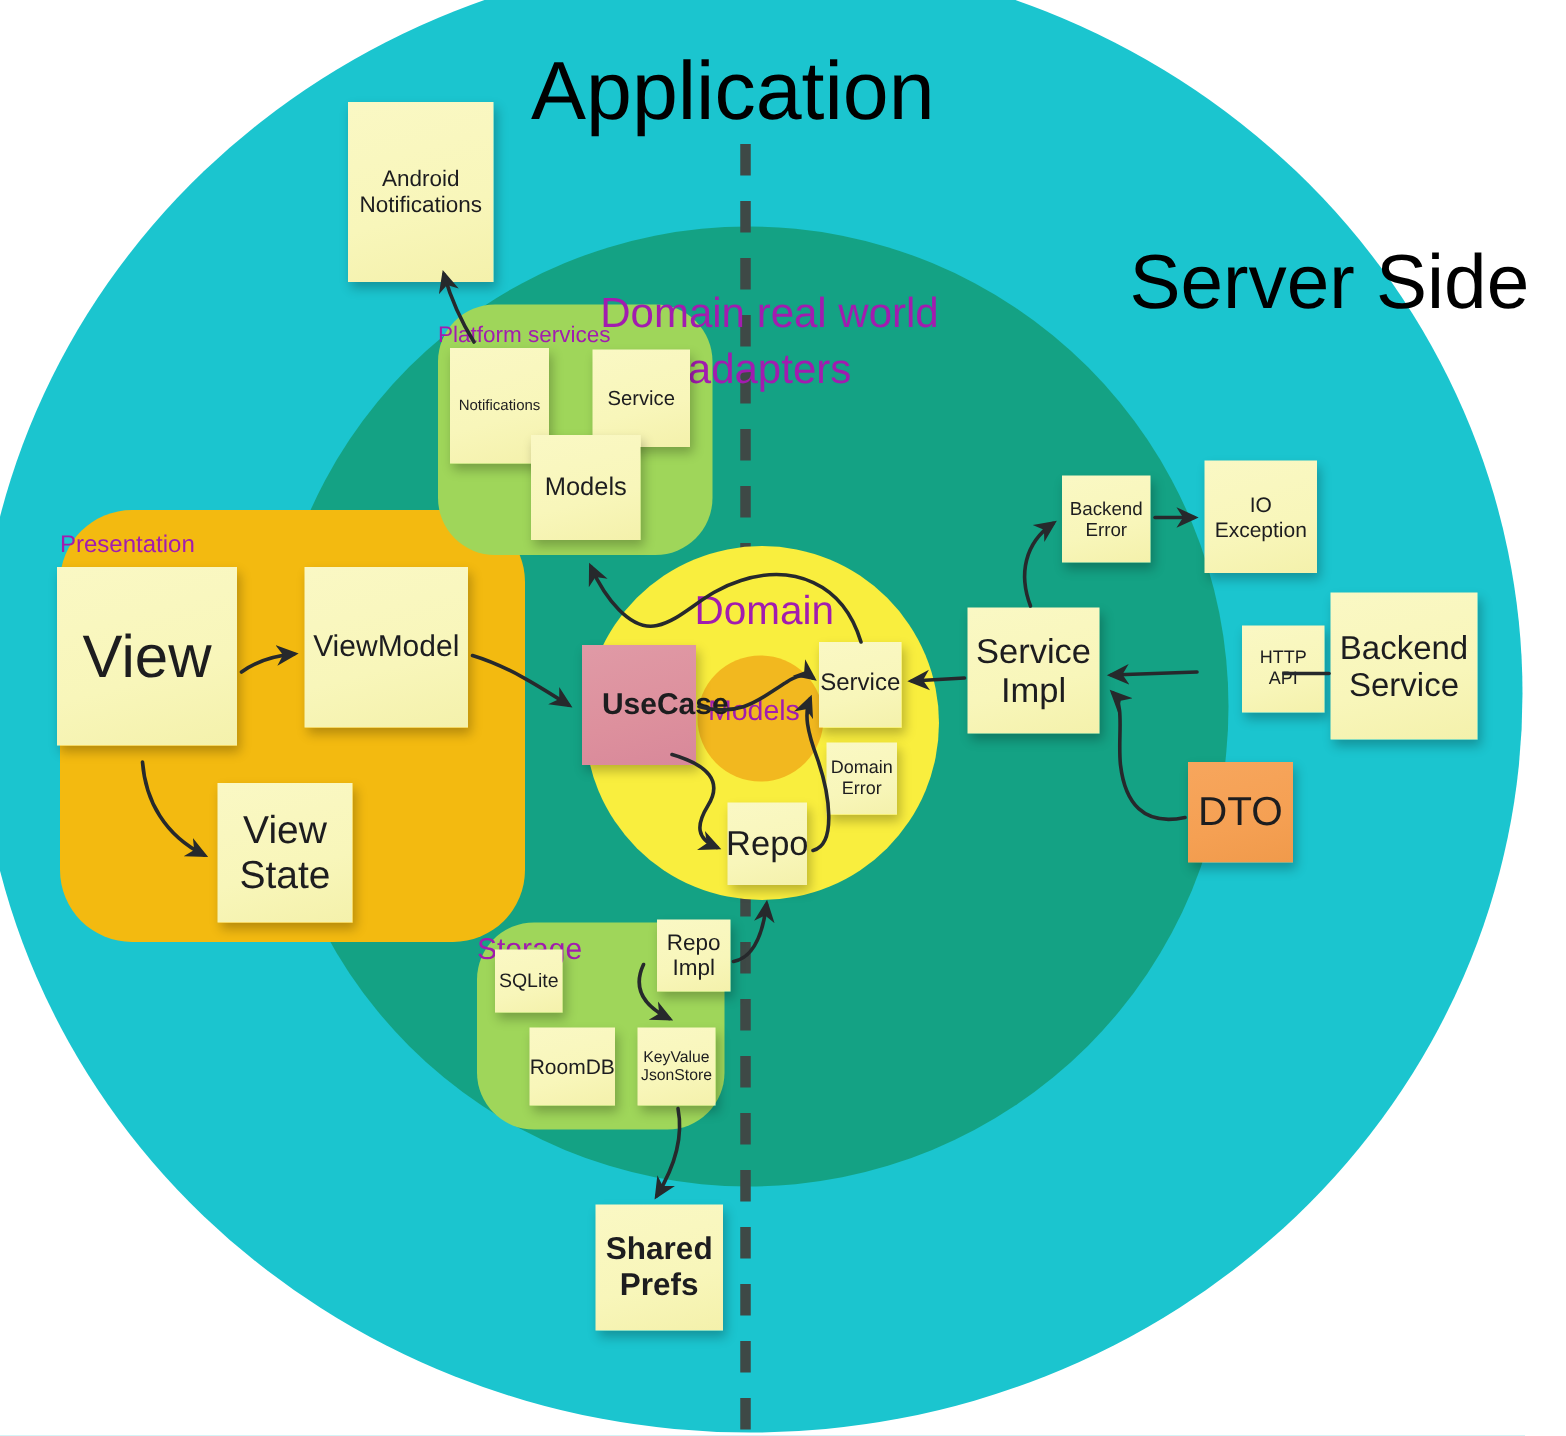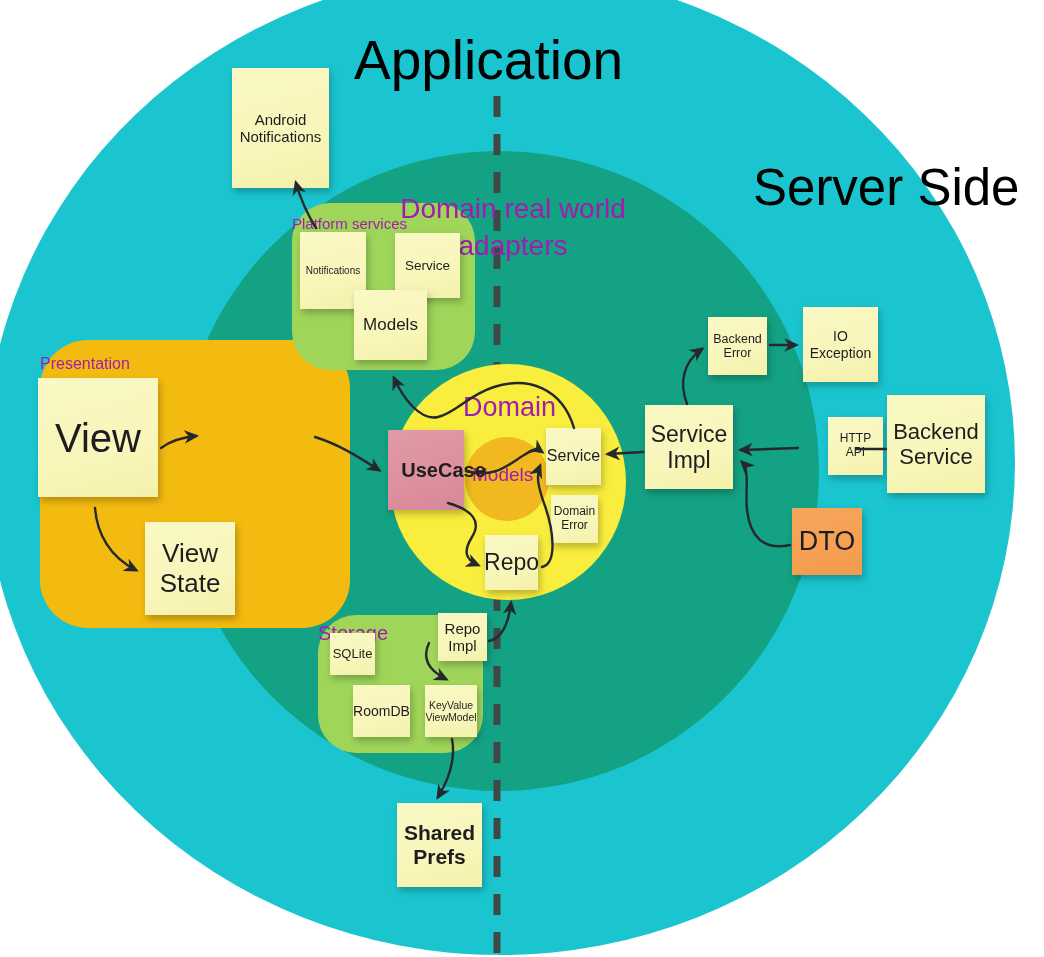--- a/index.html
+++ b/index.html
@@ -60,20 +60,21 @@
   <div class="centerlabel" style="left:463px;top:392px;font-size:27px;">Domain</div>
   <div class="centerlabel" style="left:472px;top:464px;font-size:19px;">Models</div>
 
   <div class="note" style="left:232px;top:68px;width:97px;height:120px;font-size:15px;">Android
 Notifications</div>
   <div class="note" style="left:300px;top:232px;width:66px;height:77px;font-size:10px;">Notifications</div>
   <div class="note" style="left:395px;top:233px;width:65px;height:65px;font-size:13.5px;">Service</div>
   <div class="note" style="left:354px;top:290px;width:73px;height:70px;font-size:17px;">Models</div>
 
   <div class="note" style="left:38px;top:378px;width:120px;height:119px;font-size:40px;">View</div>
+  <div class="note" style="left:203px;top:378px;width:109px;height:107px;font-size:20px;">ViewModel</div>
   <div class="note" style="left:145px;top:522px;width:90px;height:93px;font-size:26px;">View
 State</div>
 
   <div class="note pink" style="left:388px;top:430px;width:76px;height:80px;font-size:20px;">UseCase</div>
   <div class="note" style="left:546px;top:428px;width:55px;height:57px;font-size:16px;">Service</div>
   <div class="note" style="left:551px;top:495px;width:47px;height:48px;font-size:12px;">Domain
 Error</div>
   <div class="note" style="left:485px;top:535px;width:53px;height:55px;font-size:23px;">Repo</div>
 
   <div class="note" style="left:645px;top:405px;width:88px;height:84px;font-size:23px;">Service
@@ -84,21 +85,21 @@
 Exception</div>
   <div class="note" style="left:800px;top:417px;width:55px;height:58px;font-size:12px;margin-left:28px;">HTTP
 API</div>
   <div class="note" style="left:887px;top:395px;width:98px;height:98px;font-size:22px;">Backend
 Service</div>
   <div class="note orange" style="left:792px;top:508px;width:70px;height:67px;font-size:27px;">DTO</div>
 
   <div class="note" style="left:330px;top:633px;width:45px;height:42px;font-size:13px;">SQLite</div>
   <div class="note" style="left:353px;top:685px;width:57px;height:52px;font-size:14px;">RoomDB</div>
   <div class="note" style="left:425px;top:685px;width:52px;height:52px;font-size:10.5px;">KeyValue
-ViewModel</div>
+JsonStore</div>
   <div class="note" style="left:438px;top:613px;width:49px;height:48px;font-size:15px;">Repo
 Impl</div>
 
   <div class="note" style="left:397px;top:803px;width:85px;height:84px;font-size:21px;font-weight:bold;">Shared
 Prefs</div>
 
   <svg class="arrows-svg" width="1044" height="957">
     <defs>
       <marker id="ah" viewBox="0 0 10 10" refX="7.5" refY="5" markerWidth="6.5" markerHeight="6.5" orient="auto">
         <path d="M0 0.6 L9.5 5 L0 9.4 L2.8 5 Z" fill="#26292c"></path>

